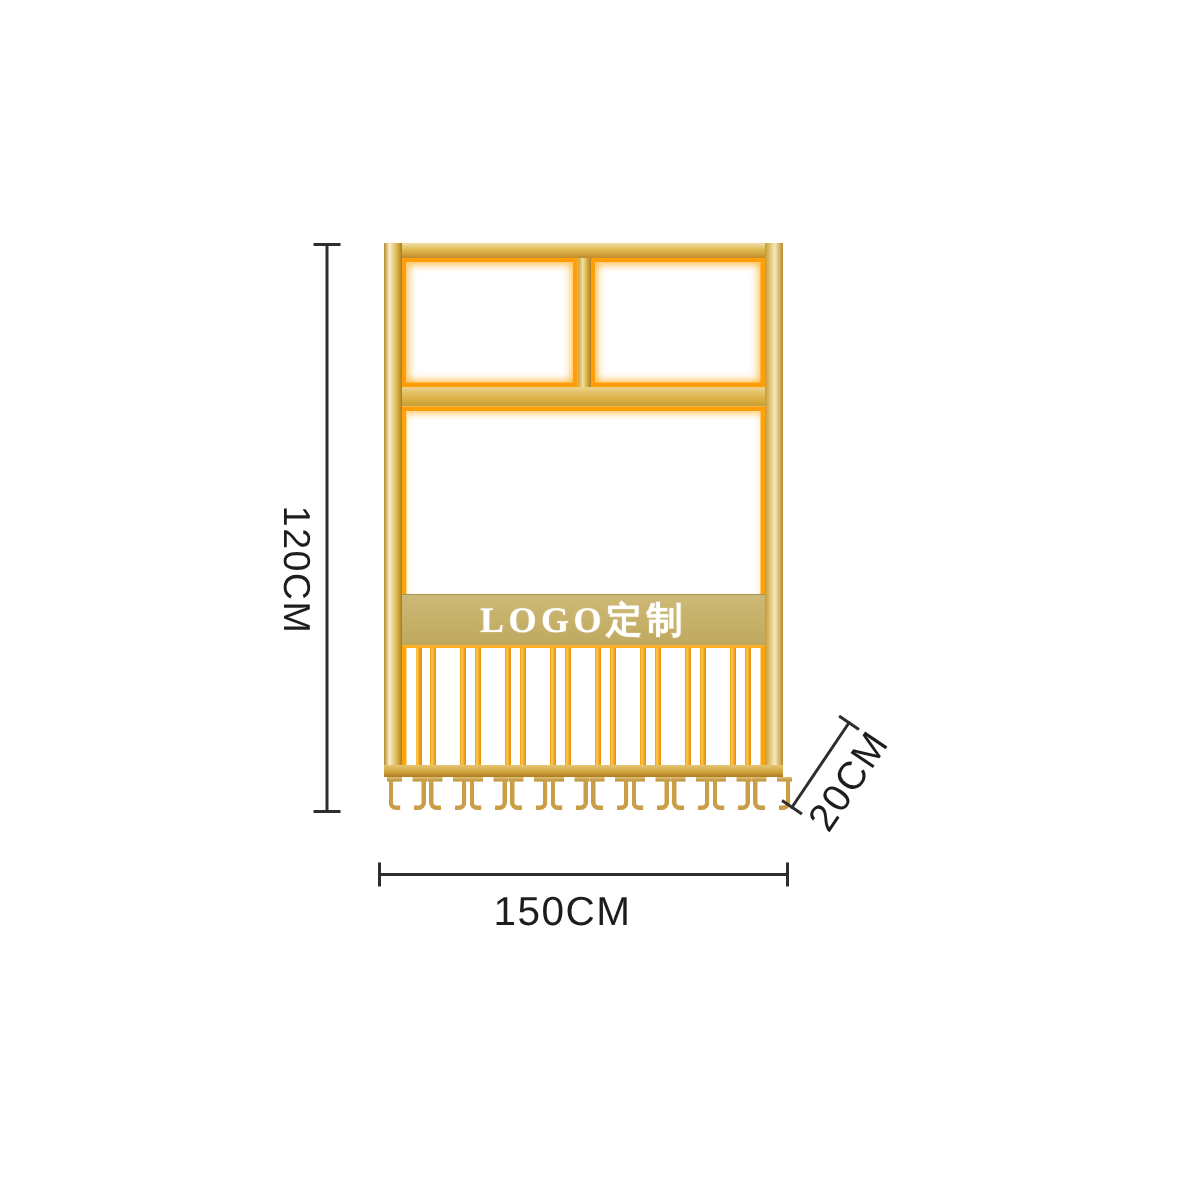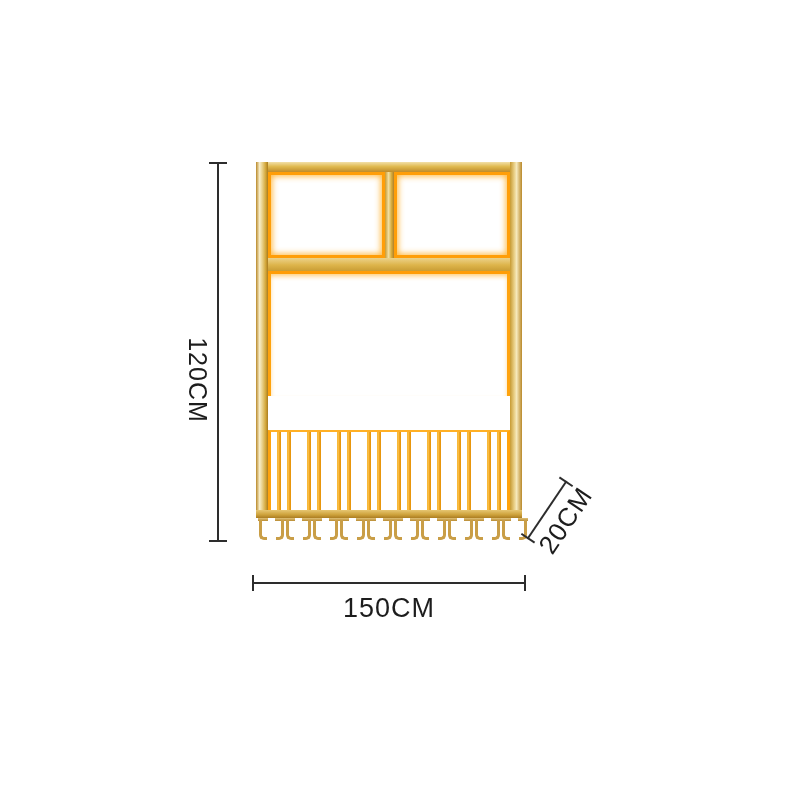--- a/index.html
+++ b/index.html
@@ -116,21 +116,21 @@
   .dim-width-line {
     position:absolute; left:252px; top:582px; width:274px; height:2px; background:#2d2d2d;
   }
   .dim-width-line::before, .dim-width-line::after {
     content:""; position:absolute; top:-7px; width:2px; height:16px; background:#2d2d2d;
   }
   .dim-width-line::before { left:0; }
   .dim-width-line::after  { right:0; }
 
   .dim-width-label {
-    position:absolute; left:389px; top:608px; font-size:27px;
+    position:absolute; left:375px; top:608px; font-size:27px;
     transform:translate(-50%,-50%);
   }
 
   .dim-depth-group {
     position:absolute; left:512px; top:509px; width:70px;
     transform:rotate(-56deg); transform-origin:35px 1px;
   }
   .depth-line { position:relative; width:70px; height:2px; background:#2d2d2d; }
   .depth-line::before, .depth-line::after {
     content:""; position:absolute; top:-7px; width:2px; height:16px; background:#2d2d2d;
@@ -150,20 +150,23 @@
     <div class="top-section">
       <div class="cell"></div>
       <div class="divider"></div>
       <div class="cell"></div>
     </div>
 
     <div class="shelf2"></div>
 
     <div class="mid-section"></div>
 
+    <div class="logo-band">
+      <span class="logo-text">LOGO定制</span>
+    </div>
 
     <div class="slat-section"></div>
 
     <div class="rail-bottom"></div>
     <div class="rail-left"></div>
     <div class="rail-right"></div>
 
     <div class="hooks">
         <div class="hook-pair">
           <div class="hook"></div>

